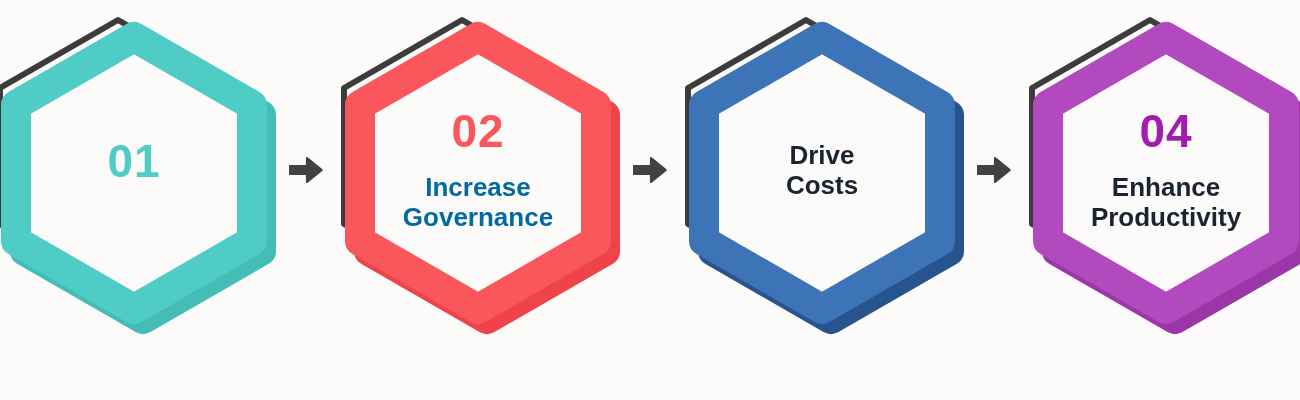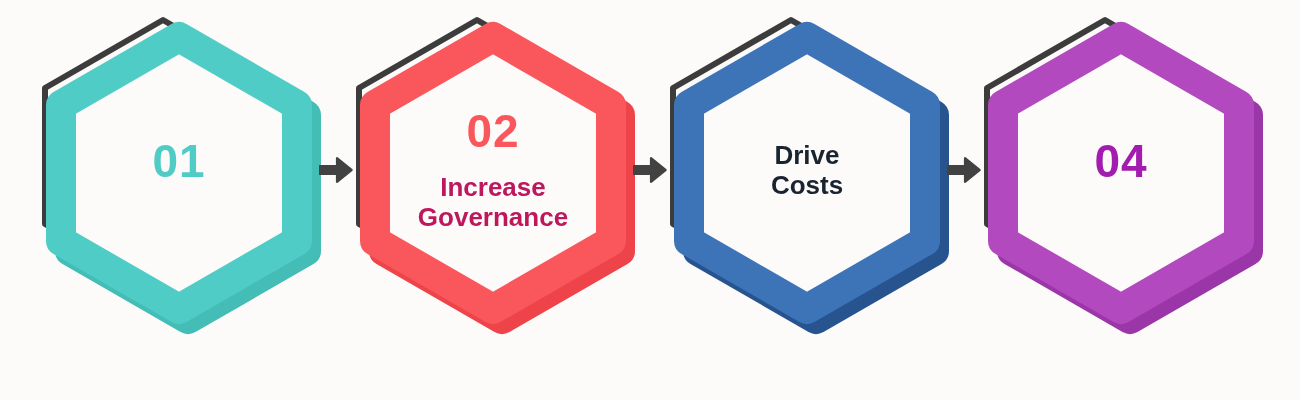--- a/index.html
+++ b/index.html
@@ -23,20 +23,21 @@
   .flow {
     position: absolute;
     left: 0;
     top: 0;
     width: 1300px;
     height: 340px;
     display: flex;
     flex-direction: row;
     align-items: flex-start;
     justify-content: center;
+    gap: 15px;
   }
   .step {
     position: relative;
     width: 280px;
     height: 340px;
     flex: 0 0 auto;
   }
   .step svg.hexart {
     position: absolute;
     left: 0;
@@ -110,21 +111,21 @@
         </svg>
       </div>
       <div class="step">
         <svg class="hexart" viewBox="0 0 280 340">
           <path d="M 124.00 20.00 L 242.00 88.00 L 242.00 224.00 L 124.00 292.00 L 6.00 224.00 L 6.00 88.00 Z" fill="none" stroke="#3C3C3C" stroke-width="6" stroke-linejoin="round"></path>
           <path d="M 149.00 47.00 L 267.00 115.00 L 267.00 251.00 L 149.00 319.00 L 31.00 251.00 L 31.00 115.00 Z" fill="none" stroke="#ED4349" stroke-width="30" stroke-linejoin="round"></path>
           <path d="M 140.00 37.00 L 258.00 105.00 L 258.00 241.00 L 140.00 309.00 L 22.00 241.00 L 22.00 105.00 Z" fill="#FCFBF9" stroke="#F9575C" stroke-width="30" stroke-linejoin="round"></path>
         </svg>
         <div class="step-content">
           <div class="step-number" style="color: rgb(249, 87, 92);">02</div>
-          <div class="step-label" style="color: #be185d;">Increase
+          <div class="step-label" style="color: #0369a1;">Increase
 Governance</div>
         </div>
       </div>
       <div class="arrow">
         <svg viewBox="0 0 34 30" width="34" height="30">
           <path d="M 1 11.2 L 18.2 11.2 L 18.2 3.4 L 32.4 15 L 18.2 26.6 L 18.2 18.8 L 1 18.8 Z" fill="#424242" stroke="#424242" stroke-width="2.6" stroke-linejoin="round" stroke-linecap="round"></path>
         </svg>
       </div>
       <div class="step">
         <svg class="hexart" viewBox="0 0 280 340">
@@ -143,16 +144,18 @@
         </svg>
       </div>
       <div class="step">
         <svg class="hexart" viewBox="0 0 280 340">
           <path d="M 124.00 20.00 L 242.00 88.00 L 242.00 224.00 L 124.00 292.00 L 6.00 224.00 L 6.00 88.00 Z" fill="none" stroke="#3C3C3C" stroke-width="6" stroke-linejoin="round"></path>
           <path d="M 149.00 47.00 L 267.00 115.00 L 267.00 251.00 L 149.00 319.00 L 31.00 251.00 L 31.00 115.00 Z" fill="none" stroke="#9B36A8" stroke-width="30" stroke-linejoin="round"></path>
           <path d="M 140.00 37.00 L 258.00 105.00 L 258.00 241.00 L 140.00 309.00 L 22.00 241.00 L 22.00 105.00 Z" fill="#FCFBF9" stroke="#B249BE" stroke-width="30" stroke-linejoin="round"></path>
         </svg>
         <div class="step-content">
           <div class="step-number" style="color: #a21caf;">04</div>
+          <div class="step-label" style="color: rgb(26, 35, 48);">Enhance
+Productivity</div>
         </div>
       </div>
     </div>
 </div>
 
 </body></html>

